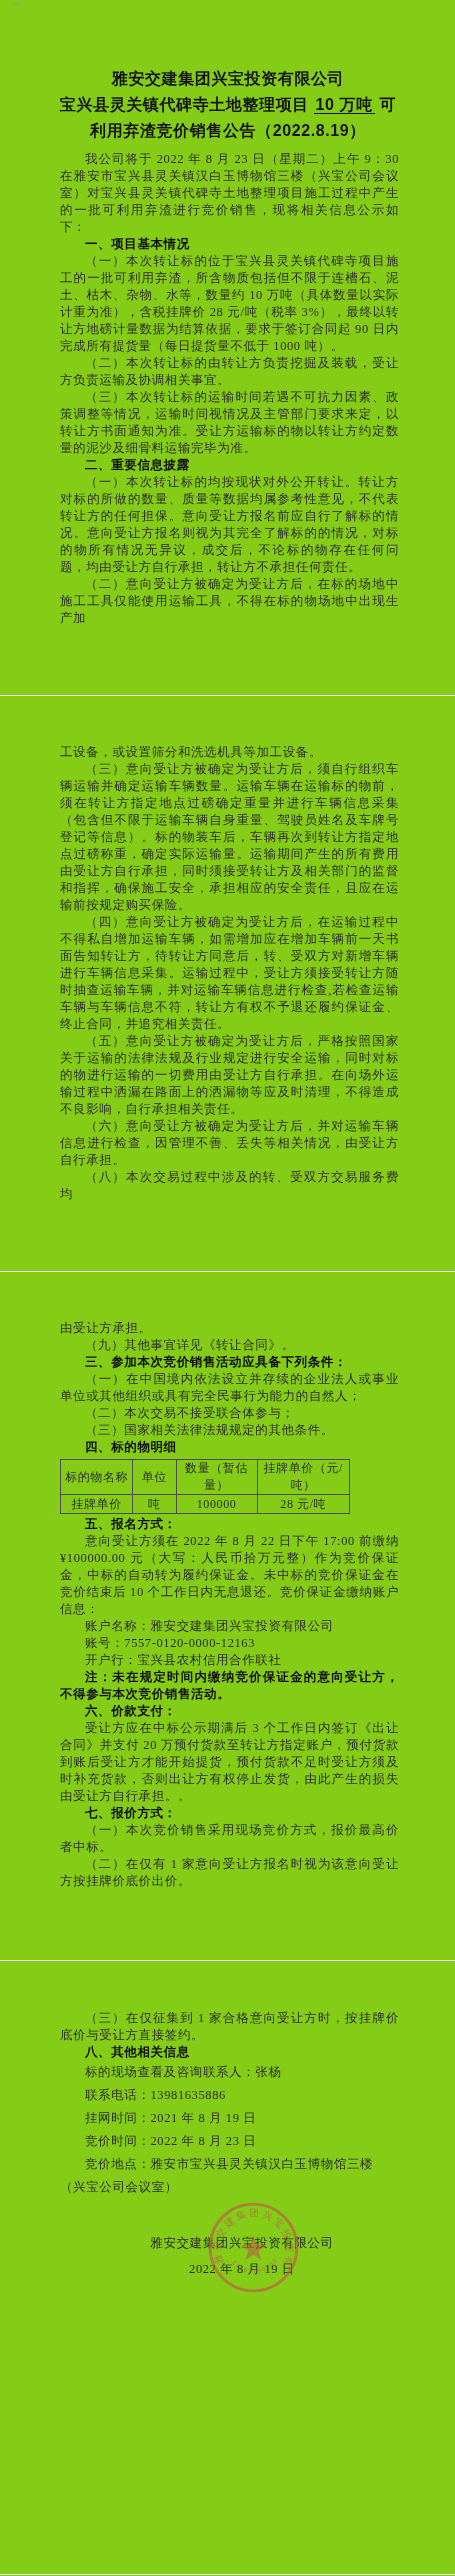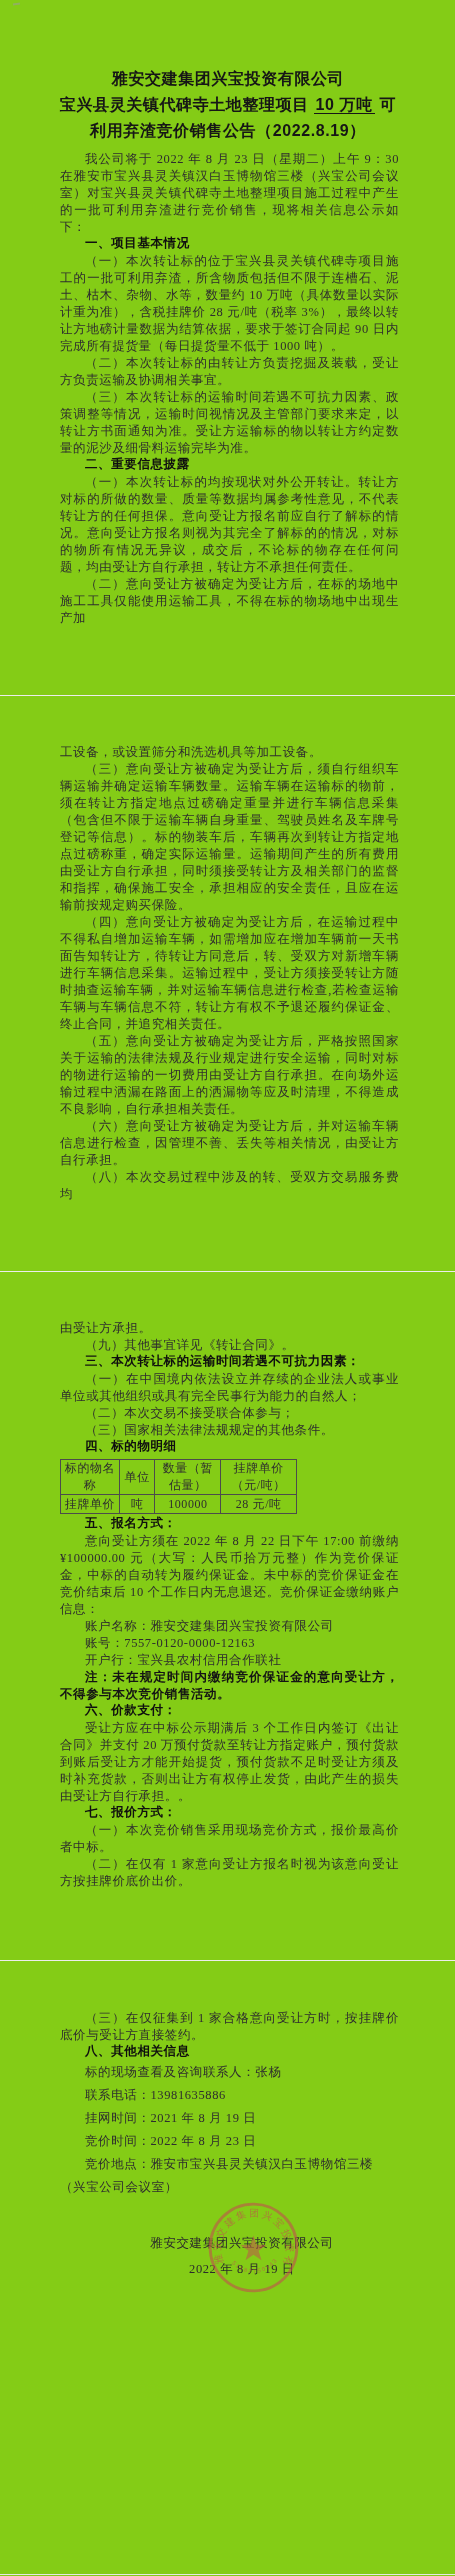--- a/index.html
+++ b/index.html
@@ -8,27 +8,27 @@
     font-family:"Liberation Serif", serif;color:#2e2e2e;overflow:hidden;
   }
   .speck{position:absolute;left:12.5px;top:3.4px;width:7.4px;height:2.3px;background:#9a9a9a;opacity:.55;transform:rotate(-8deg);}
   .title-wrap{padding-top:66px;text-align:center;font-family:"Liberation Sans",sans-serif;}
   .title-line{font-size:16px;font-weight:bold;line-height:26px;color:#161616;letter-spacing:0.6px;}
   .u{border-bottom:1.1px solid #161616;padding:0 1.7px;}
   .content{width:339px;margin-left:60px;padding-top:6.8px;}
   .block{font-size:12.5px;line-height:17px;letter-spacing:0.6px;text-align:justify;margin:0;}
   .para{text-indent:2em;}
   .cont{text-indent:0;}
-  .heading{font-family:Liberation Mono, monospace;font-weight:bold;color:#0f0f0f;text-indent:2em;text-align:left;}
+  .heading{font-family:Liberation Sans, sans-serif;font-weight:bold;color:#0f0f0f;text-indent:2em;text-align:left;}
   .plain{text-indent:2em;text-align:left;}
   .note{text-indent:2em;font-family:"Liberation Sans",sans-serif;font-weight:bold;color:#141414;}
   .info{text-indent:2em;text-align:left;line-height:23px;}
   .gap{position:relative;}
   .gap::after{content:"";position:absolute;left:-60px;width:456px;top:58%;height:0.6px;background:#ececec;}
-  table.subject{border-collapse:collapse;margin:3.4px 0 2.3px 0;width:237px;font-size:12px;padding-left:17px;}
+  table.subject{border-collapse:collapse;margin:3.4px 0 2.3px 0;width:290px;font-size:12px;padding-left:17px;}
   table.subject th,table.subject td{
     border:1.1px solid #4c4c4c;font-weight:normal;text-align:center;
     height:17.7px;padding:0 2.3px;letter-spacing:0.6px;color:#2e2e2e;
   }
   .col-name{width:25%;}.col-unit{width:15%;}.col-qty{width:28%;}.col-price{width:32%;}
   .signature{width:188px;margin:31px 63px 0 auto;text-align:center;position:relative;
     font-size:12.5px;line-height:26px;letter-spacing:0.6px;color:#2b2b2b;}
   .stamp{position:absolute;left:57px;top:-31px;width:97px;height:97px;pointer-events:none;opacity:.8;}
   .bottom-line{position:absolute;left:0;bottom:1.7px;width:456px;height:0.6px;background:#e6e6e6;}
 </style>
@@ -59,21 +59,21 @@
         <div class="block gap" style="height: 117px;"></div>
         <div class="block cont">工设备，或设置筛分和洗选机具等加工设备。</div>
         <div class="block para">（三）意向受让方被确定为受让方后，须自行组织车辆运输并确定运输车辆数量。运输车辆在运输标的物前，须在转让方指定地点过磅确定重量并进行车辆信息采集（包含但不限于运输车辆自身重量、驾驶员姓名及车牌号登记等信息）。标的物装车后，车辆再次到转让方指定地点过磅称重，确定实际运输量。运输期间产生的所有费用由受让方自行承担，同时须接受转让方及相关部门的监督和指挥，确保施工安全，承担相应的安全责任，且应在运输前按规定购买保险。</div>
         <div class="block para">（四）意向受让方被确定为受让方后，在运输过程中不得私自增加运输车辆，如需增加应在增加车辆前一天书面告知转让方，待转让方同意后，转、受双方对新增车辆进行车辆信息采集。运输过程中，受让方须接受转让方随时抽查运输车辆，并对运输车辆信息进行检查,若检查运输车辆与车辆信息不符，转让方有权不予退还履约保证金、终止合同，并追究相关责任。</div>
         <div class="block para">（五）意向受让方被确定为受让方后，严格按照国家关于运输的法律法规及行业规定进行安全运输，同时对标的物进行运输的一切费用由受让方自行承担。在向场外运输过程中洒漏在路面上的洒漏物等应及时清理，不得造成不良影响，自行承担相关责任。</div>
         <div class="block para">（六）意向受让方被确定为受让方后，并对运输车辆信息进行检查，因管理不善、丢失等相关情况，由受让方自行承担。</div>
         <div class="block para">（八）本次交易过程中涉及的转、受双方交易服务费均</div>
         <div class="block gap" style="height: 117px;"></div>
         <div class="block cont">由受让方承担。</div>
         <div class="block para">（九）其他事宜详见《转让合同》。</div>
-        <div class="block heading">三、本次转让标的运输时间若遇不可抗力因素：</div>
+        <div class="block heading">三、参加本次竞价销售活动应具备下列条件：</div>
         <div class="block para">（一）在中国境内依法设立并存续的企业法人或事业单位或其他组织或具有完全民事行为能力的自然人；</div>
         <div class="block para">（二）本次交易不接受联合体参与；</div>
         <div class="block para">（三）国家相关法律法规规定的其他条件。</div>
         <div class="block heading">四、标的物明细</div>
       </div>
 
     <table class="subject">
       <thead>
         <tr>
           <th class="col-name">标的物名称</th>

